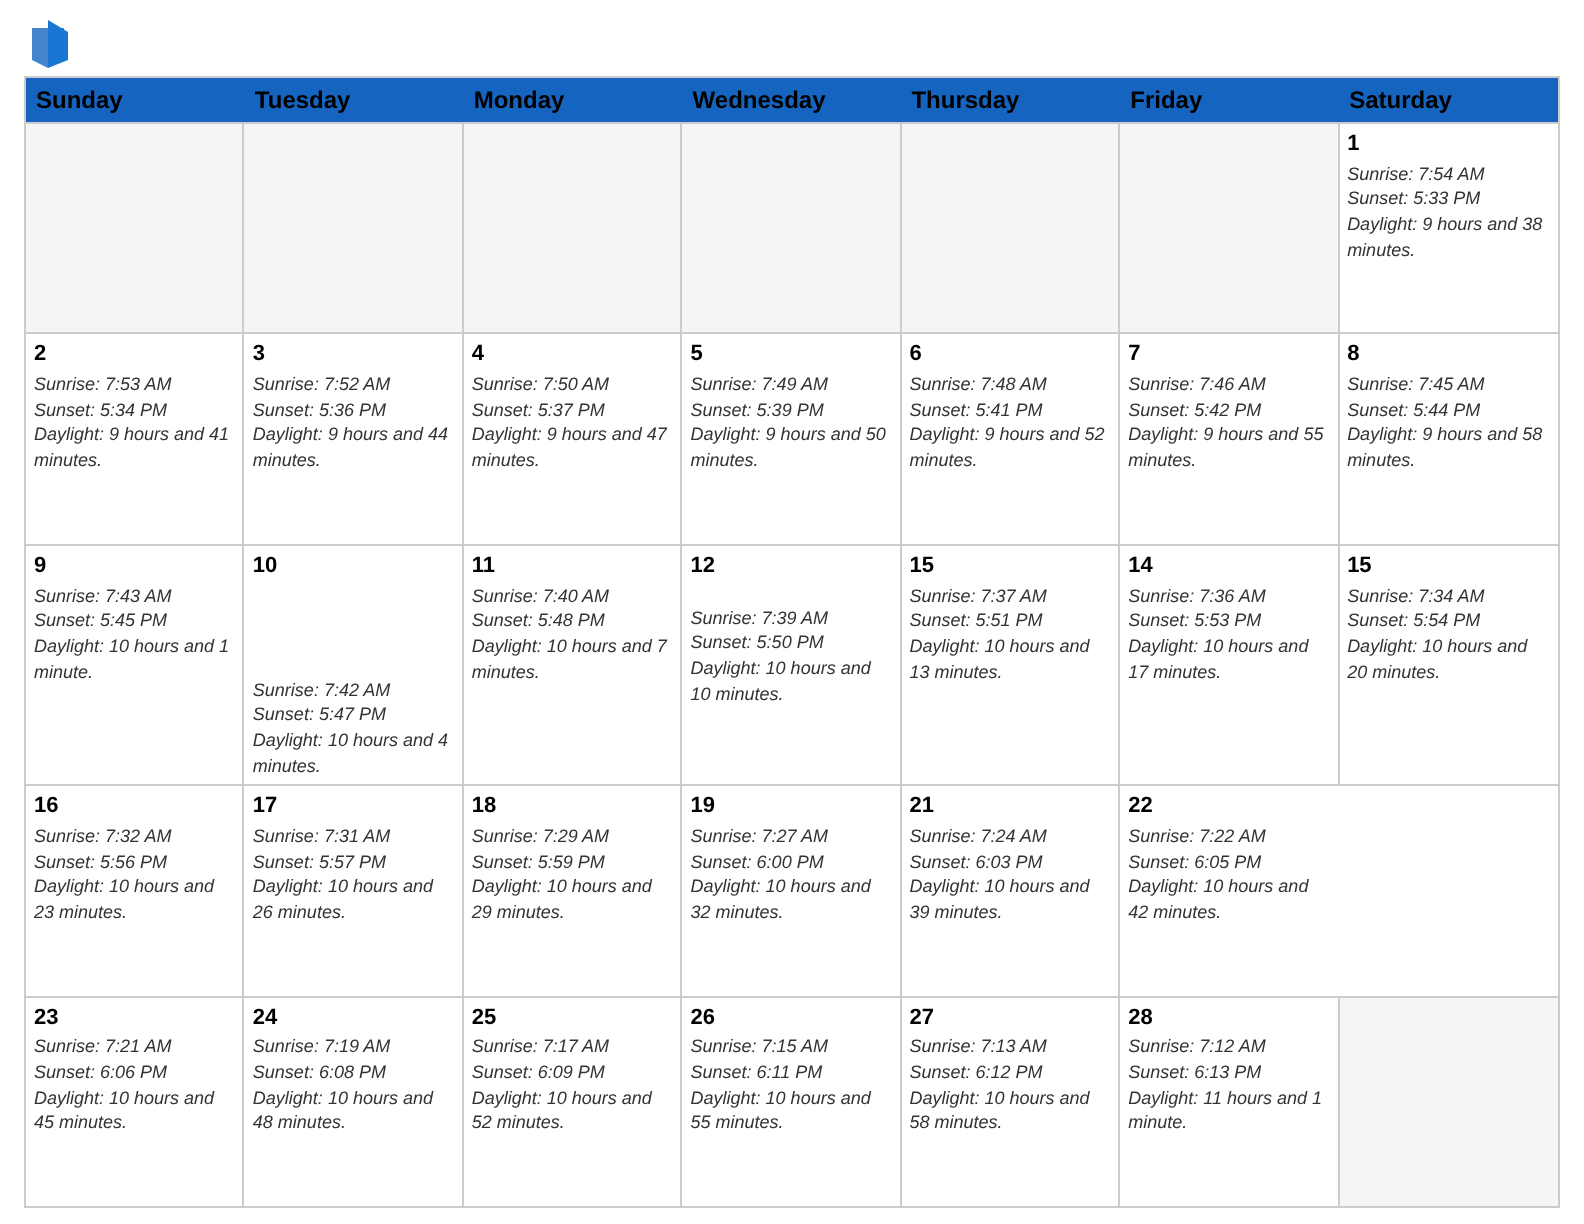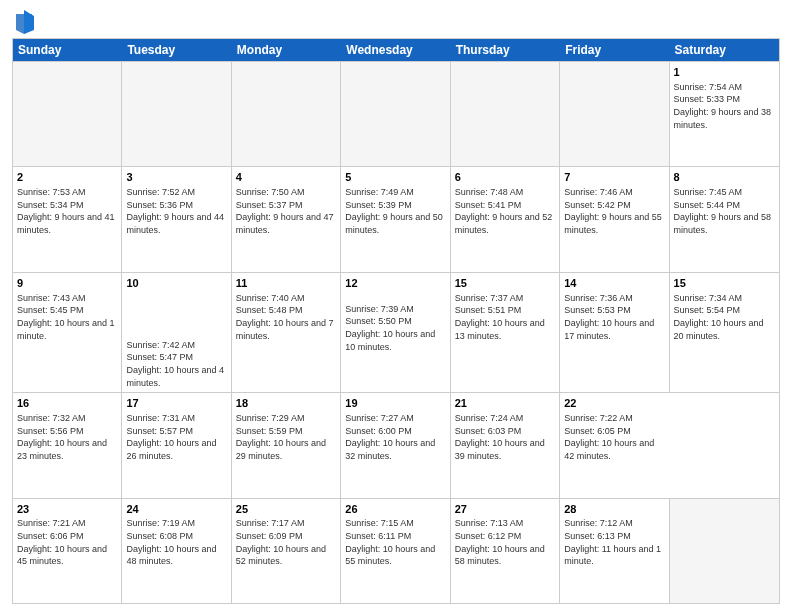--- a/index.html
+++ b/index.html
@@ -57,21 +57,21 @@
       display: flex;
       flex-direction: column;
       border: 1px solid #ccc;
     }
     .cal-header {
       display: grid;
       grid-template-columns: repeat(7, 1fr);
       background: #1565c0;
     }
     .cal-header-cell {
-      color: #ffffff;
+      color: #000000;
       font-size: 12px;
       font-weight: bold;
       padding: 4px 5px;
       text-align: left;
     }
     .cal-body {
       flex: 1;
       display: flex;
       flex-direction: column;
     }
@@ -98,20 +98,21 @@
     .day-num {
       font-size: 11px;
       font-weight: bold;
       display: block;
       margin-bottom: 1px;
     }
     .day-info {
       color: #333;
       font-size: 9px;
       line-height: 1.4;
+      font-style: italic;
     }
   </style>
 </head>
 <body>
 
 <div class="page">
   <div class="header">
     <div class="logo">
       <div>
         <div style="display:flex;align-items:center;">

